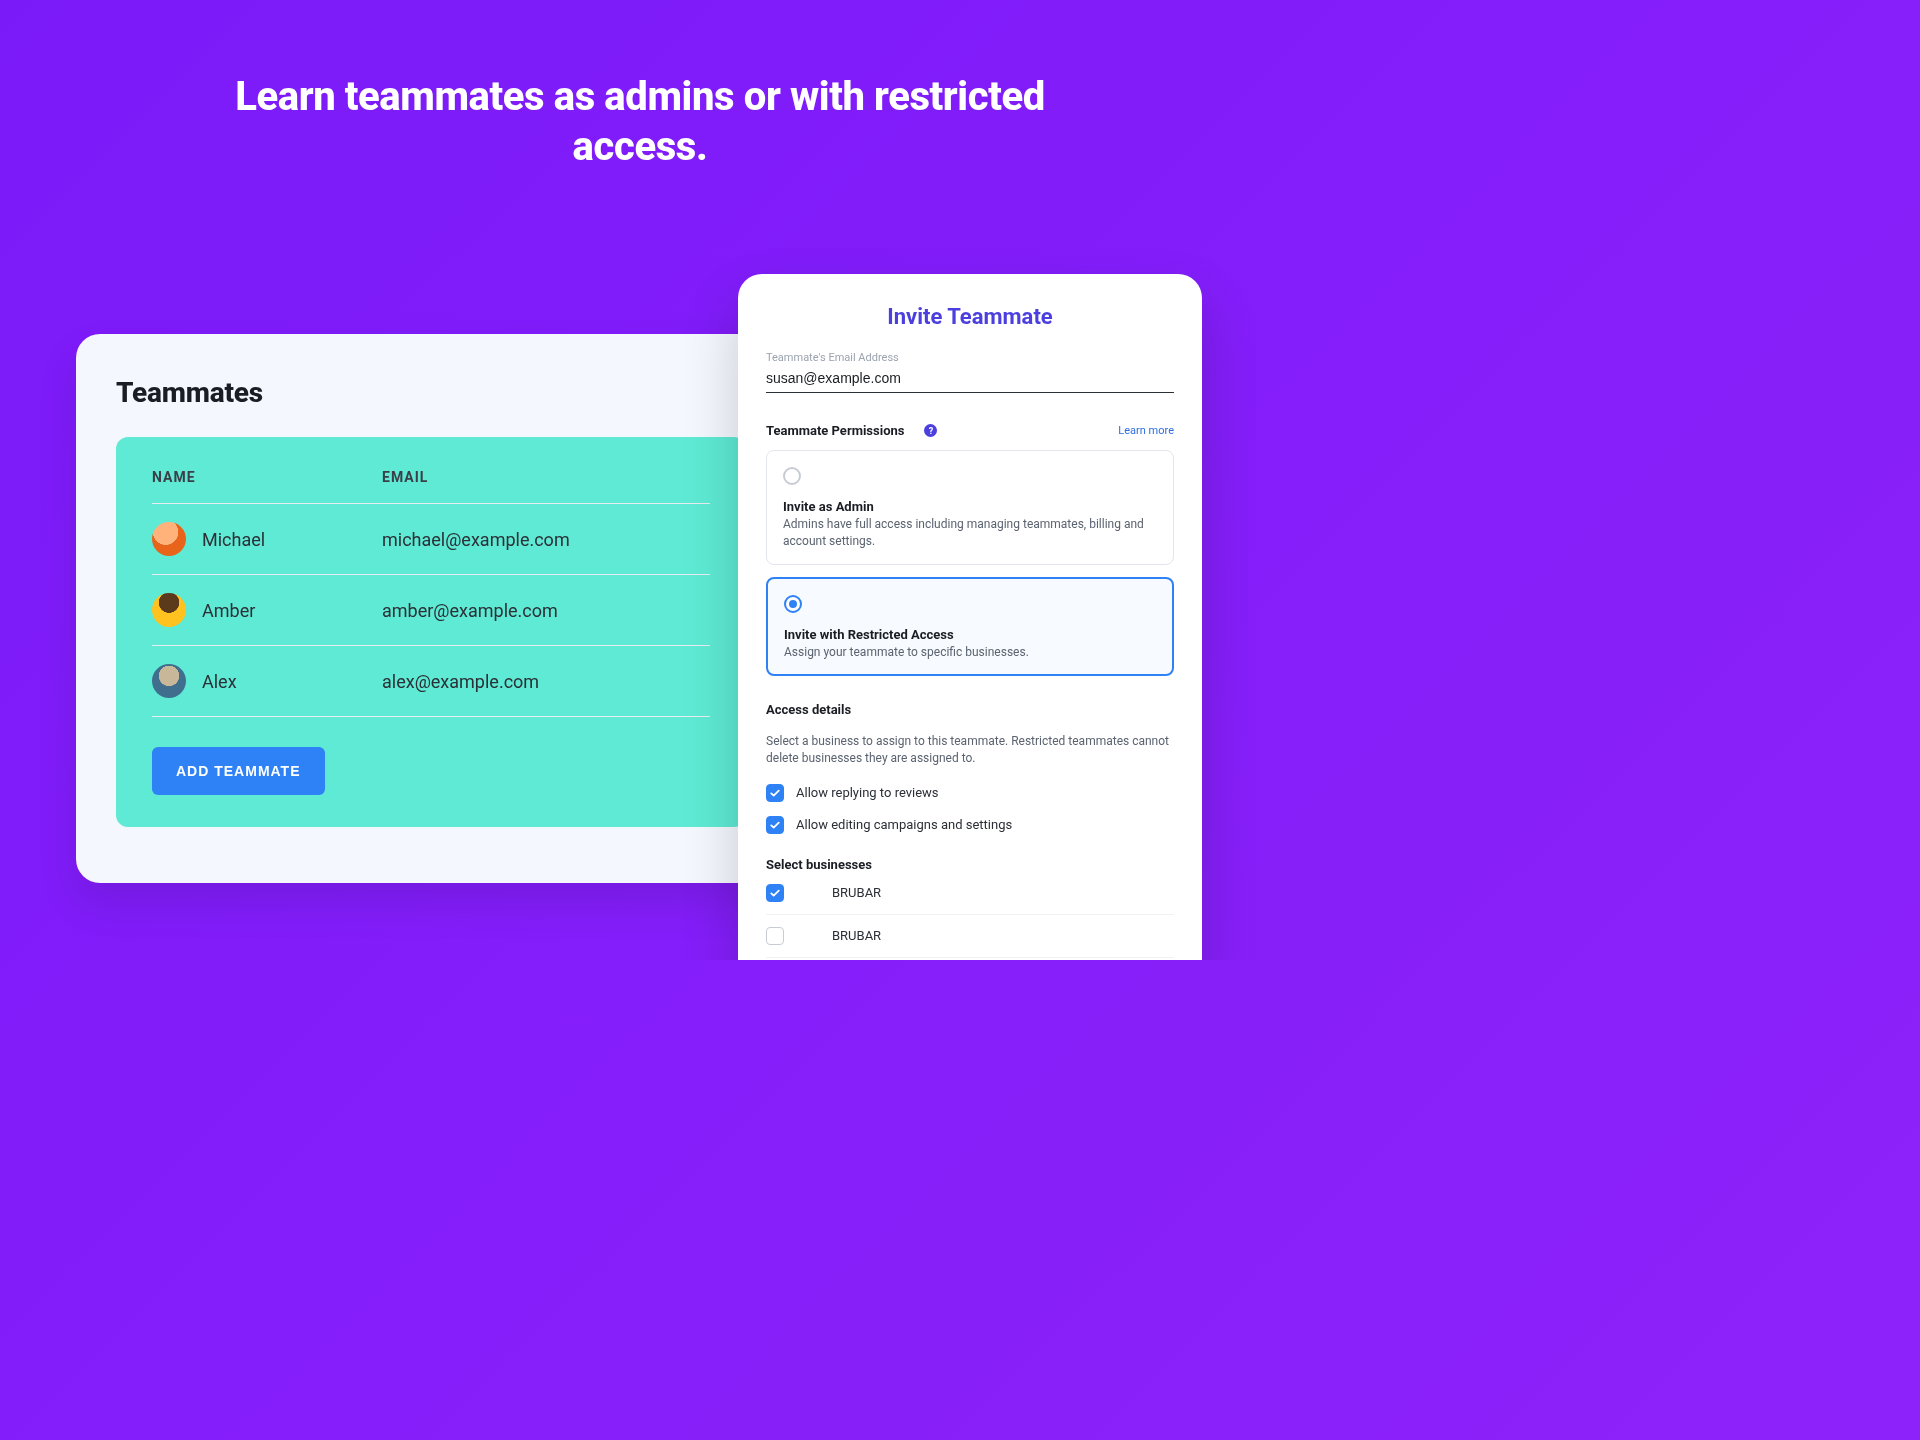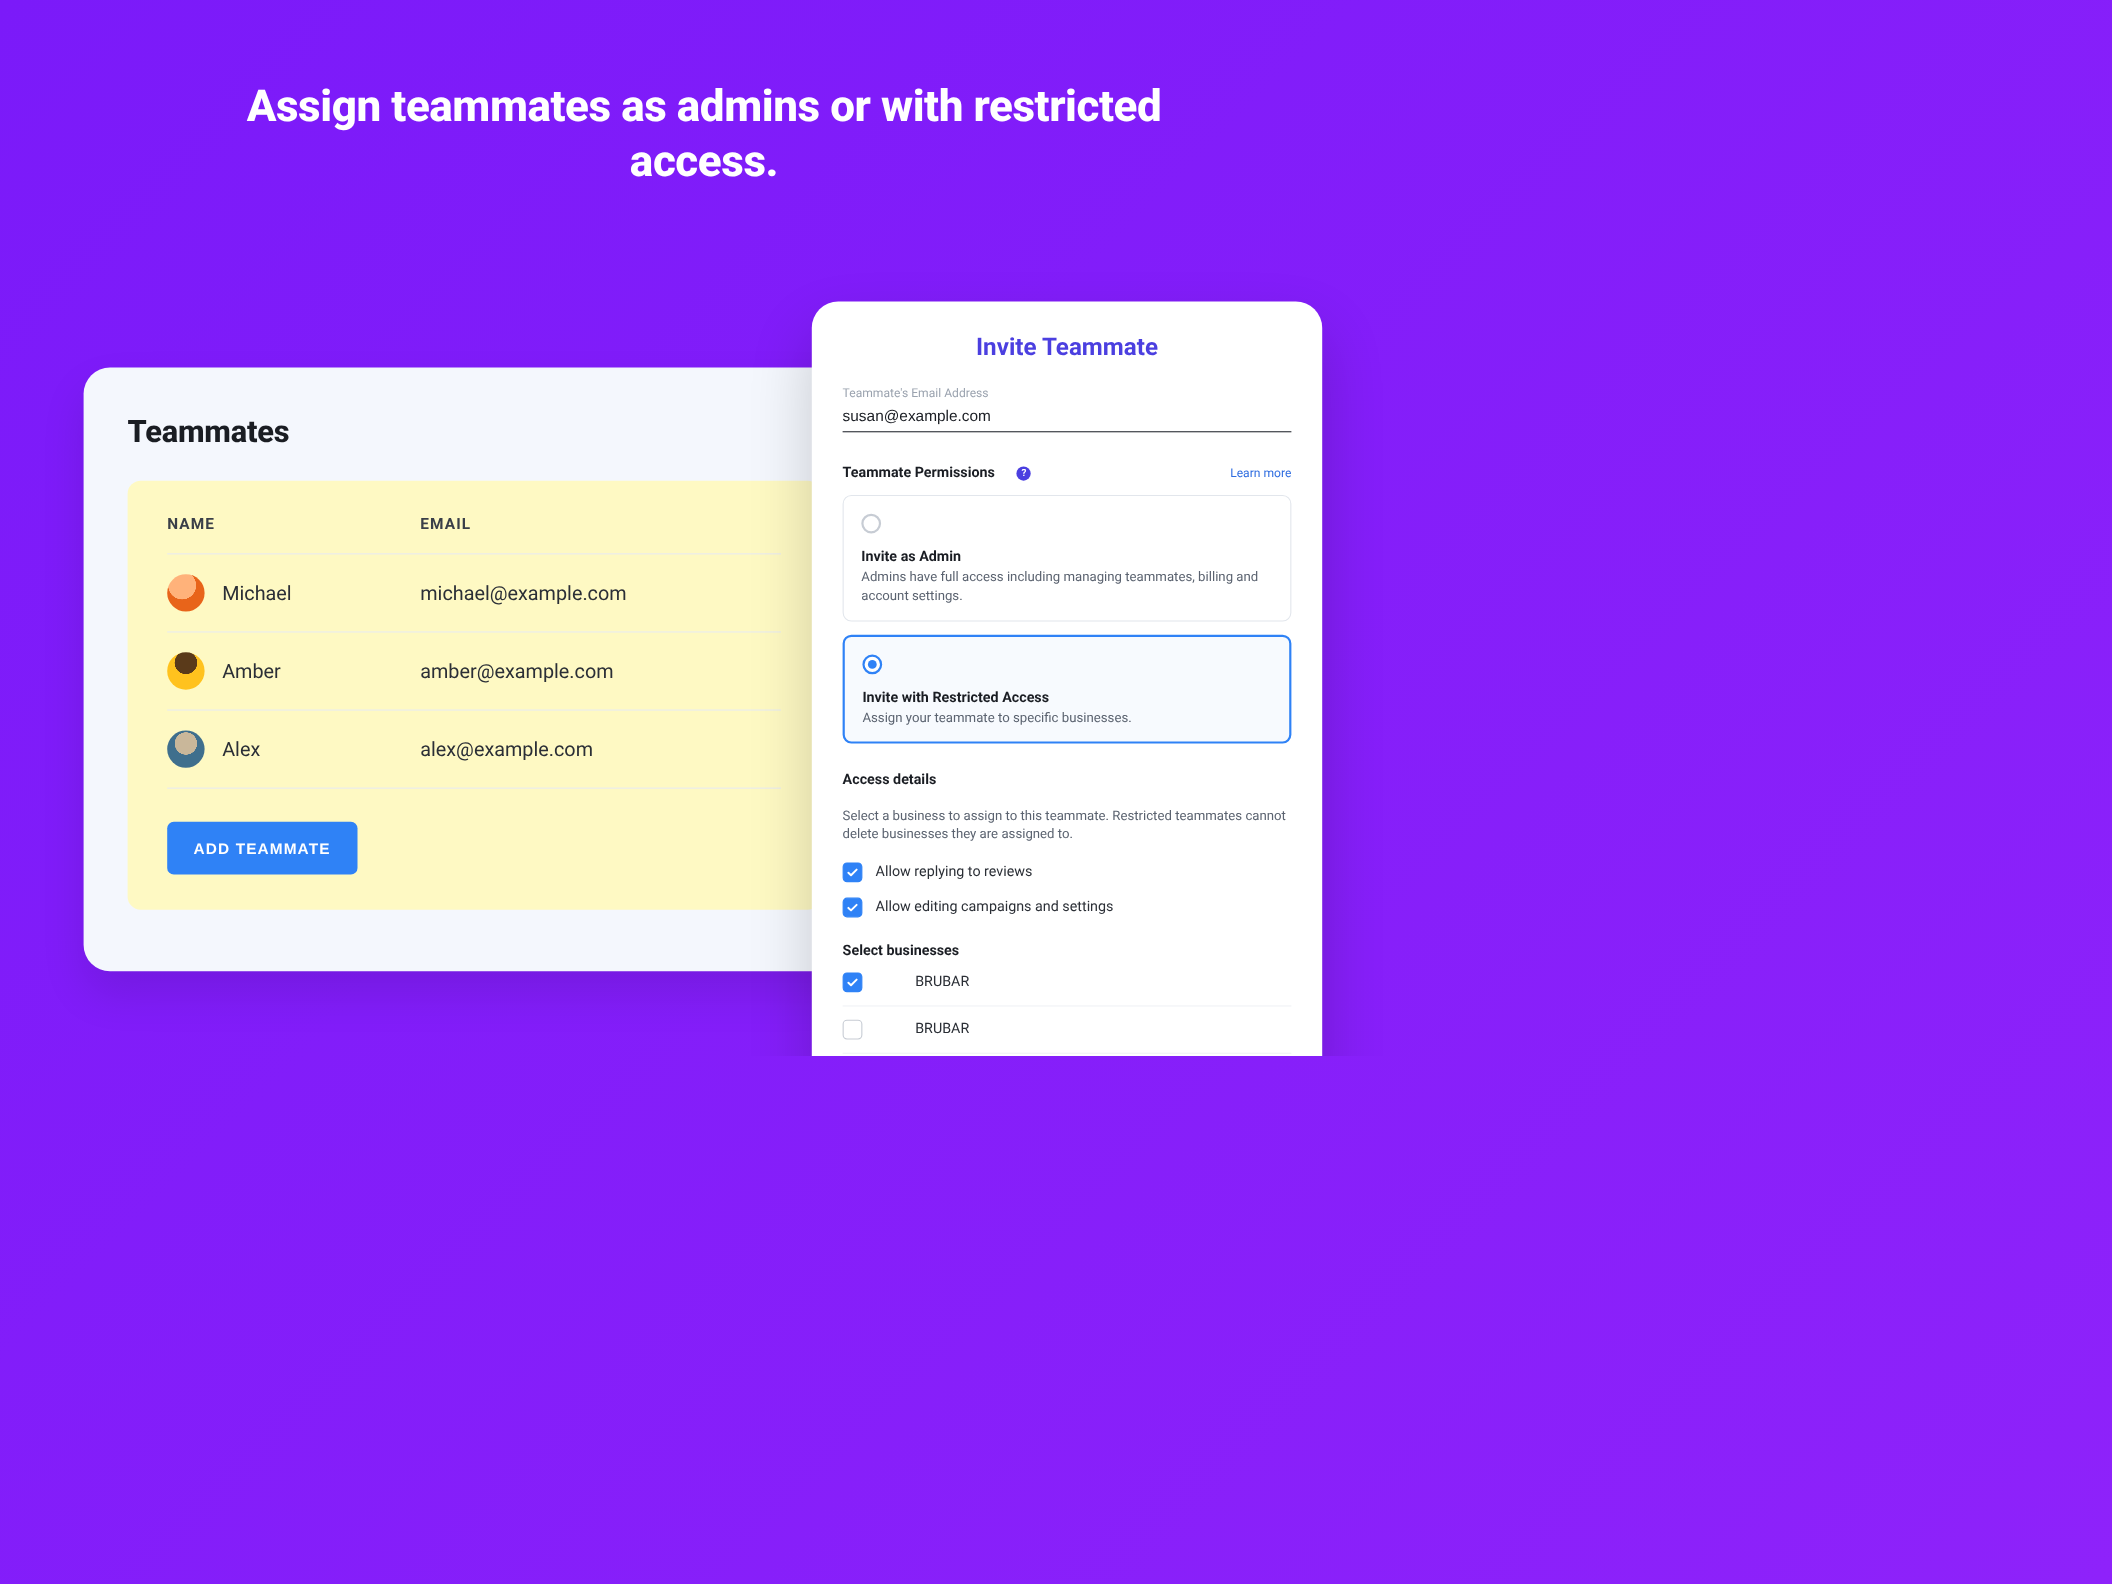--- a/index.html
+++ b/index.html
@@ -39,21 +39,21 @@
     box-shadow: 0 20px 40px rgba(0,0,0,.10);
   }
   .team-panel h2 {
     font-size: 28px;
     font-weight: 800;
     color: #1a1d23;
     margin-bottom: 28px;
     letter-spacing: -0.2px;
   }
   .team-card {
-    background: #fef9c3;
+    background: #5eead4;
     border-radius: 12px;
     padding: 26px 36px 32px 36px;
   }
   .team-header, .team-row {
     display: flex;
     align-items: center;
     border-bottom: 1px solid #e8ebef;
   }
   .team-header { padding: 6px 0 18px 0; }
   .team-header span {
@@ -208,21 +208,21 @@
   }
   .btn-primary  { background: #2f82f6; color: #fff; border: none; }
   .btn-secondary{ background: #fff; color: #4b3fe0; border: 1.5px solid #4b3fe0; }
 
   .biz-list .chk-row { border-top: 1px solid #f0f2f5; padding: 12px 0; gap: 48px; }
   .biz-list .chk-row:first-child { border-top: none; }
 </style>
 </head>
 <body>
 
-<h1 class="hero-title">Assign teammates as admins or with restricted access.</h1>
+<h1 class="hero-title">Learn teammates as admins or with restricted access.</h1>
 
 <section class="team-panel">
   <h2>Teammates</h2>
   <div class="team-card">
     <div class="team-header">
       <span class="col-name">NAME</span>
       <span class="col-email">EMAIL</span>
     </div>
 
     <div class="team-row">

